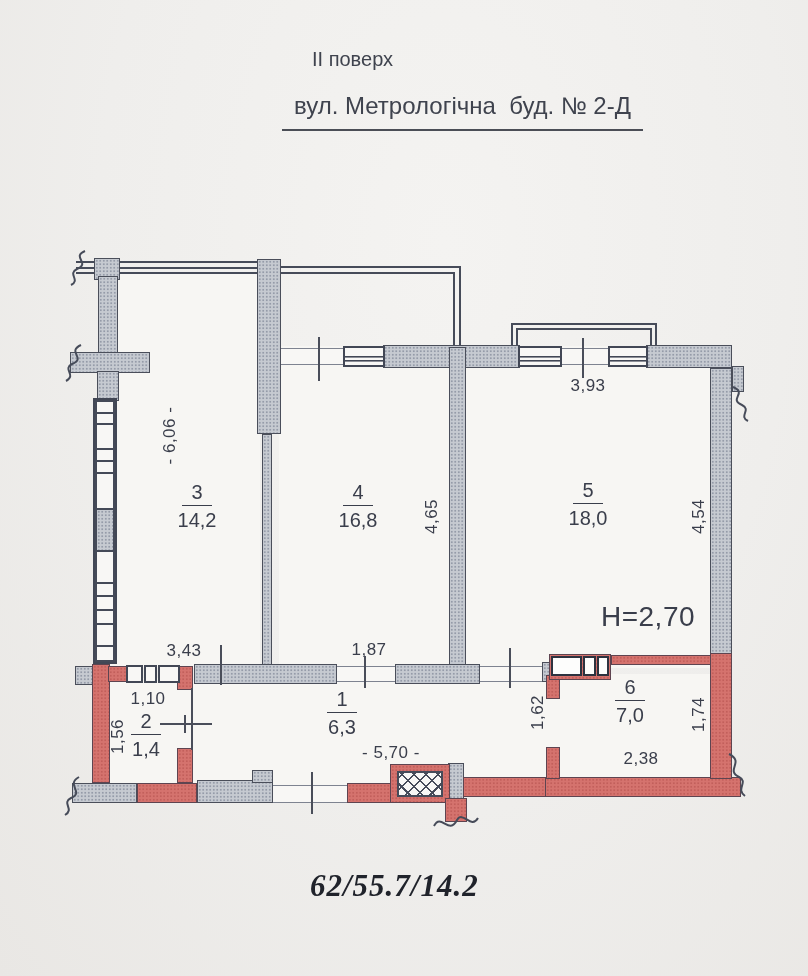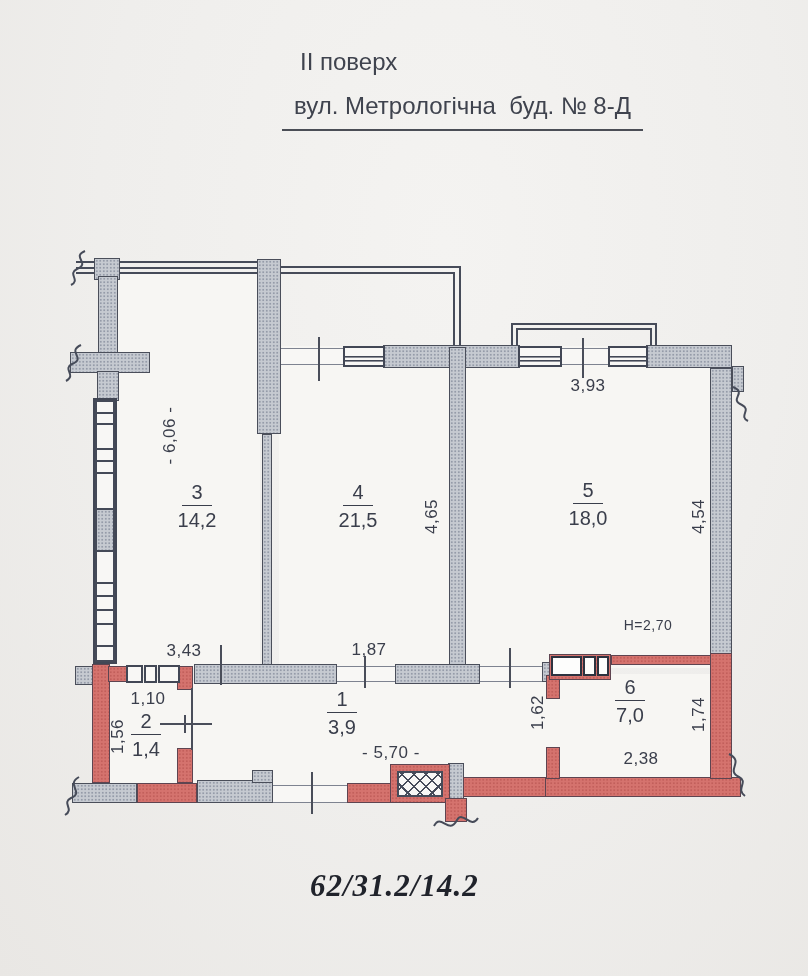--- a/index.html
+++ b/index.html
@@ -33,22 +33,22 @@
   .bo-t-r{border-top:2px solid #464b59;border-right:2px solid #464b59}
   .bo-t-l-r{border-top:2px solid #464b59;border-left:2px solid #464b59;border-right:2px solid #464b59}
   .ftr{font-family:"Liberation Serif",serif;font-weight:bold;font-style:italic;font-size:31px;color:#20232b;letter-spacing:1px}
   svg{display:block}
 </style>
 </head>
 <body>
 
 <div class="page">
 
-  <div class="t" style="left:300px;top:48px;font-size:24px">ІІ поверх</div>
-  <div class="t u" style="left:282px;top:92px;font-size:24px">вул. Метрологічна  буд. № 8-Д</div>
+  <div class="t" style="left:312px;top:48px;font-size:20px">ІІ поверх</div>
+  <div class="t u" style="left:282px;top:92px;font-size:24px">вул. Метрологічна  буд. № 2-Д</div>
 
   <div class="abs rm" style="left:100px;top:274px;width:160px;height:394px"></div>
   <div class="abs rm" style="left:279px;top:346px;width:172px;height:322px"></div>
   <div class="abs rm" style="left:464px;top:346px;width:248px;height:322px"></div>
   <div class="abs rm" style="left:94px;top:681px;width:468px;height:104px"></div>
   <div class="abs rm" style="left:108px;top:678px;width:74px;height:107px"></div>
   <div class="abs rm" style="left:556px;top:674px;width:158px;height:107px"></div>
 
   <div class="abs rail" style="left:76px;top:261px;width:182px;height:13px"></div>
   <div class="abs bo-t-r" style="left:281px;top:266px;width:180px;height:80px"></div>
@@ -172,42 +172,42 @@
   <div class="abs dim" style="left:118px;top:690px;width:60px">1,10</div>
   <div class="abs dim" style="left:553px;top:377px;width:70px">3,93</div>
   <div class="abs dim" style="left:341px;top:744px;width:100px">- 5,70 -</div>
   <div class="abs dim" style="left:610px;top:750px;width:62px">2,38</div>
   <div class="abs dim rot" style="left:94px;top:427px;width:150px">- 6,06 -</div>
   <div class="abs dim rot" style="left:391px;top:508px;width:80px">4,65</div>
   <div class="abs dim rot" style="left:658px;top:508px;width:80px">4,54</div>
   <div class="abs dim rot" style="left:82px;top:728px;width:70px">1,56</div>
   <div class="abs dim rot" style="left:502px;top:704px;width:70px">1,62</div>
   <div class="abs dim rot" style="left:663px;top:706px;width:70px">1,74</div>
-  <div class="abs dim" style="left:598px;top:618px;width:100px;font-size:14px">H=2,70</div>
+  <div class="abs dim" style="left:598px;top:603px;width:100px;font-size:28px">H=2,70</div>
 
   <div class="abs rlb" style="left:169px;top:482px;width:56px">
     <span class="num">3</span>
     <div class="ar">14,2</div>
   </div>
   <div class="abs rlb" style="left:330px;top:482px;width:56px">
     <span class="num">4</span>
-    <div class="ar">21,5</div>
+    <div class="ar">16,8</div>
   </div>
   <div class="abs rlb" style="left:560px;top:480px;width:56px">
     <span class="num">5</span>
     <div class="ar">18,0</div>
   </div>
   <div class="abs rlb" style="left:314px;top:689px;width:56px">
     <span class="num">1</span>
-    <div class="ar">3,9</div>
+    <div class="ar">6,3</div>
   </div>
   <div class="abs rlb" style="left:120px;top:711px;width:52px">
     <span class="num">2</span>
     <div class="ar">1,4</div>
   </div>
   <div class="abs rlb" style="left:603px;top:677px;width:54px">
     <span class="num">6</span>
     <div class="ar">7,0</div>
   </div>
 
-  <div class="t ftr" style="left:310px;top:868px">62/31.2/14.2</div>
+  <div class="t ftr" style="left:310px;top:868px">62/55.7/14.2</div>
 
 </div>
 
 </body></html>

